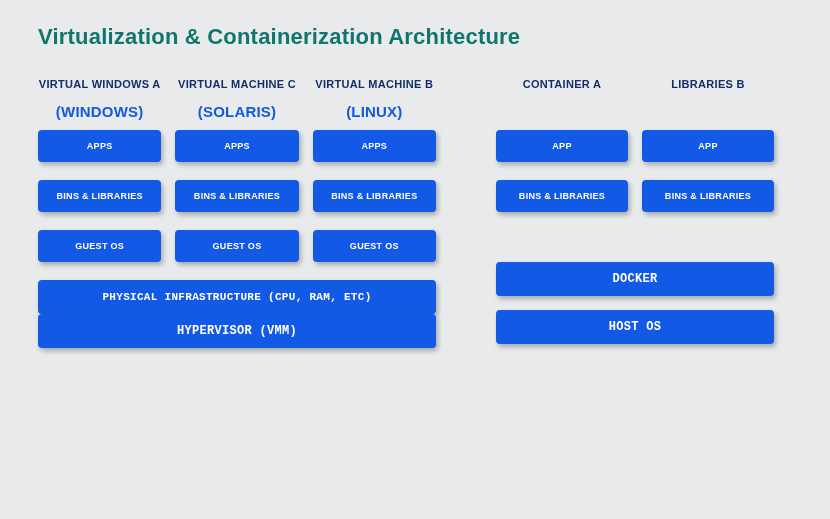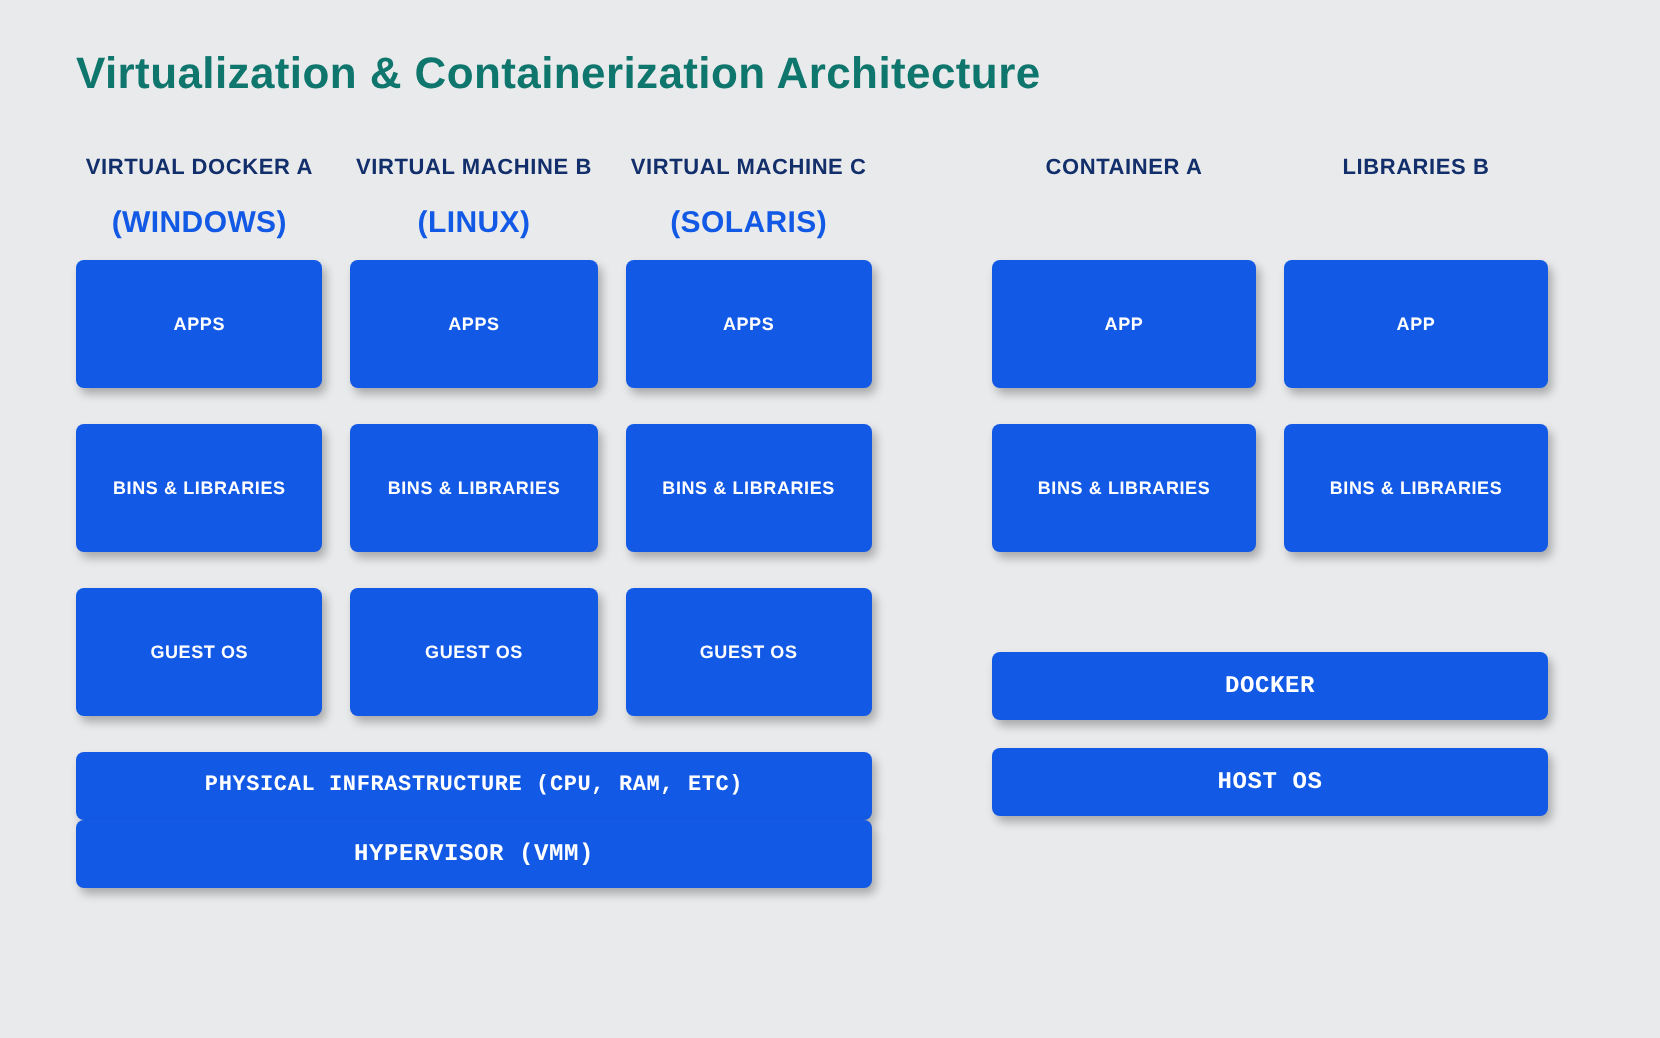--- a/index.html
+++ b/index.html
@@ -60,45 +60,45 @@
     border-radius: 4px;
     box-shadow: 2px 3px 5px rgba(0,0,0,0.28);
     display: flex;
     align-items: center;
     justify-content: center;
     font-weight: 800;
     letter-spacing: 0.3px;
     text-align: center;
     padding: 0 6px;
   }
-  .tall { height: 64px; font-size: 9px; flex: 1 1 0; }
+  .tall { height: 32px; font-size: 9px; flex: 1 1 0; }
   .wide { height: 34px; font-size: 12px; width: 100%; font-family: Liberation Mono, monospace; }
   .wide.small { font-size: 11px; }
   .row-gap-sm { margin-bottom: 14px; }
 </style>
 </head>
 <body>
 
 <div class="title">Virtualization &amp; Containerization Architecture</div>
 
 <div class="stage">
 
   <div class="stack vm-stack">
     <div class="head-row">
       <div>
-        <div class="head-label">VIRTUAL DOCKER A</div>
+        <div class="head-label">VIRTUAL WINDOWS A</div>
         <div class="head-sub">(WINDOWS)</div>
+      </div>
+      <div>
+        <div class="head-label">VIRTUAL MACHINE C</div>
+        <div class="head-sub">(SOLARIS)</div>
       </div>
       <div>
         <div class="head-label">VIRTUAL MACHINE B</div>
         <div class="head-sub">(LINUX)</div>
-      </div>
-      <div>
-        <div class="head-label">VIRTUAL MACHINE C</div>
-        <div class="head-sub">(SOLARIS)</div>
       </div>
     </div>
 
     <div class="box-row">
       <div class="box tall">APPS</div>
       <div class="box tall">APPS</div>
       <div class="box tall">APPS</div>
     </div>
 
     <div class="box-row">

